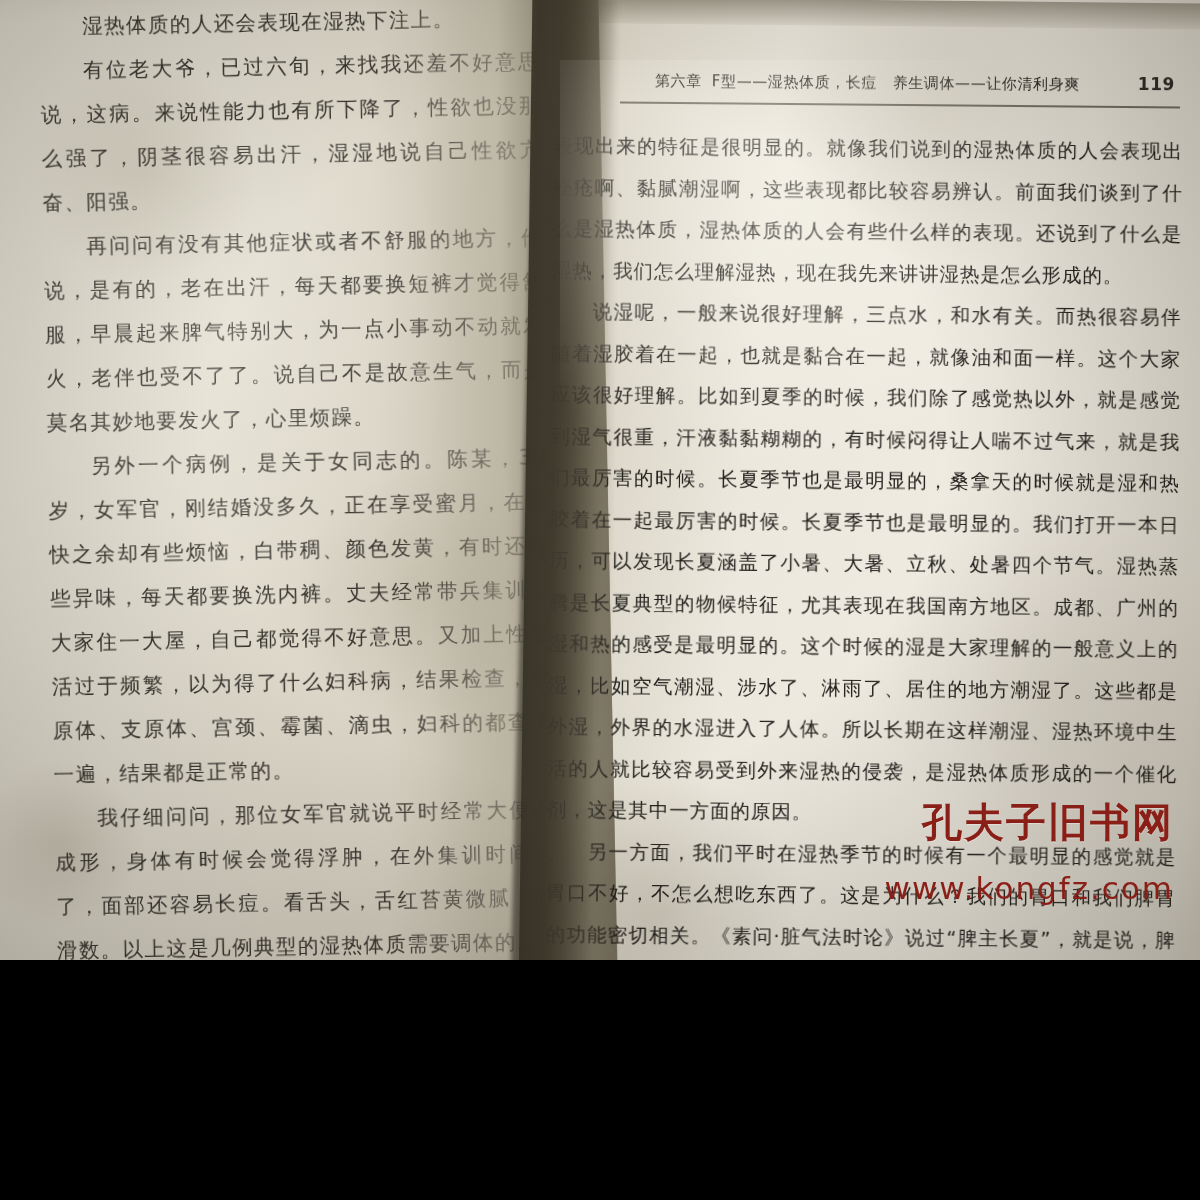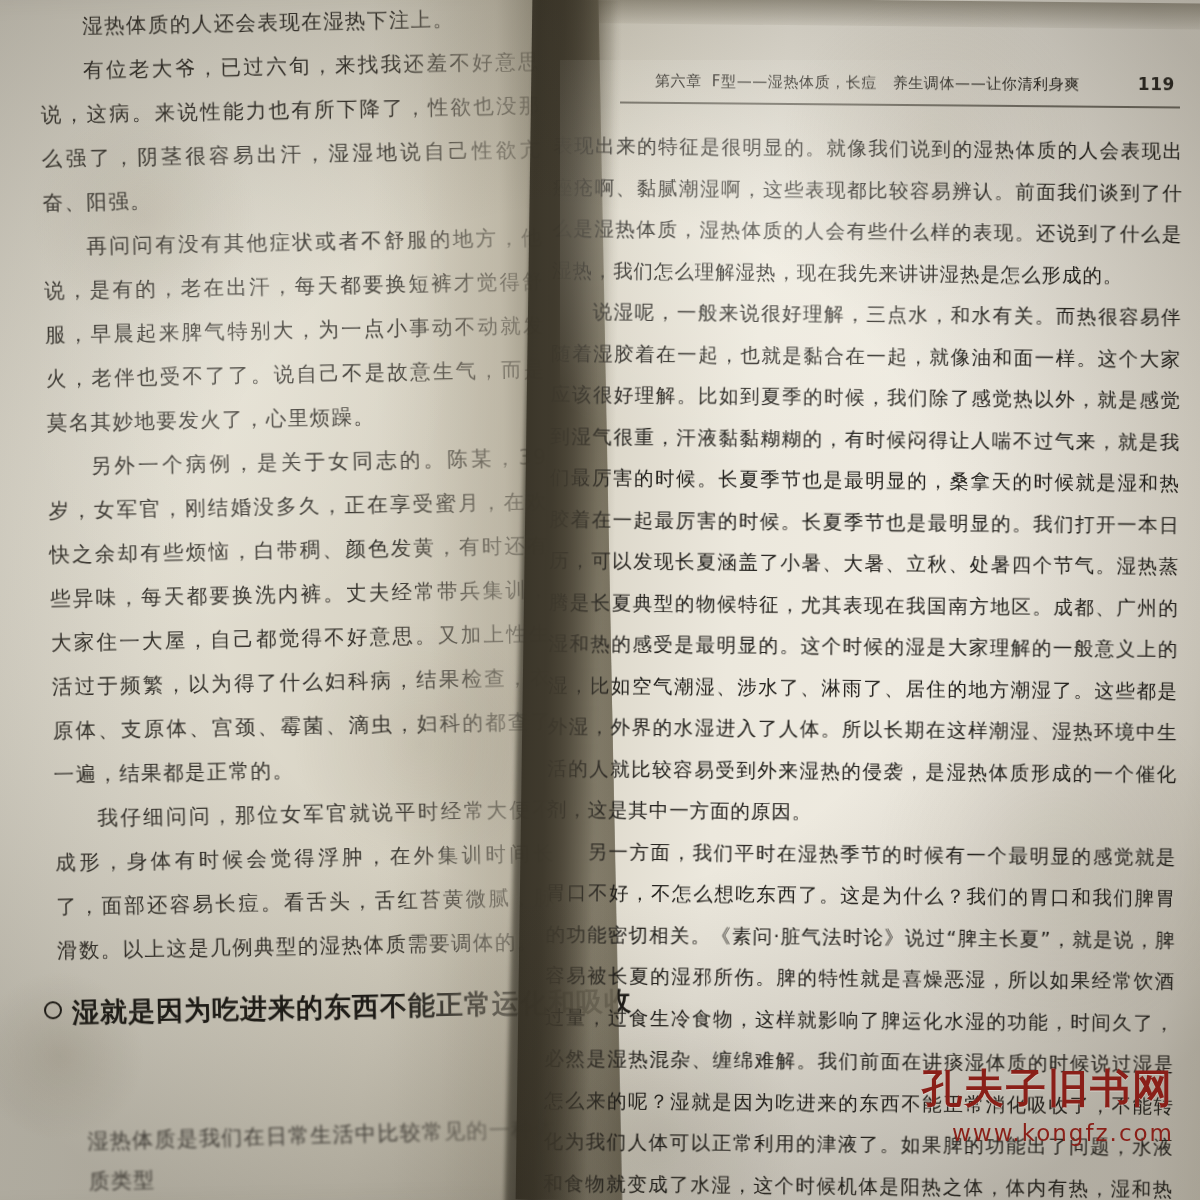--- a/index.html
+++ b/index.html
@@ -3,21 +3,21 @@
 <meta charset="utf-8">
 <style>
   html, body {
     margin: 0;
     padding: 0;
     background: #000;
   }
   #page {
     position: relative;
     width: 1200px;
-    height: 1200px;
+    height: 960px;
     overflow: hidden;
     background: #bef264;
     font-family: "DejaVu Sans", sans-serif;
   }
 
   
   .paper-base {
     position: absolute;
     inset: 0;
     background:
@@ -237,23 +237,23 @@
     font-family: "DejaVu Sans", sans-serif;
   }
   .watermark .wm-main {
     font-size: 40px;
     font-weight: bold;
     letter-spacing: 2px;
     color: #8a1f18;
     text-shadow: 0 1px 0 rgba(255,255,255,0.35);
   }
   .watermark .wm-sub {
-    font-size: 23px;
+    font-size: 31px;
     letter-spacing: 2px;
-    margin-top: 4px;
+    margin-top: 20px;
     color: #8a1f18;
   }
 
   
   .glare {
     position: absolute;
     left: 560px;
     top: 60px;
     width: 520px;
     height: 420px;

